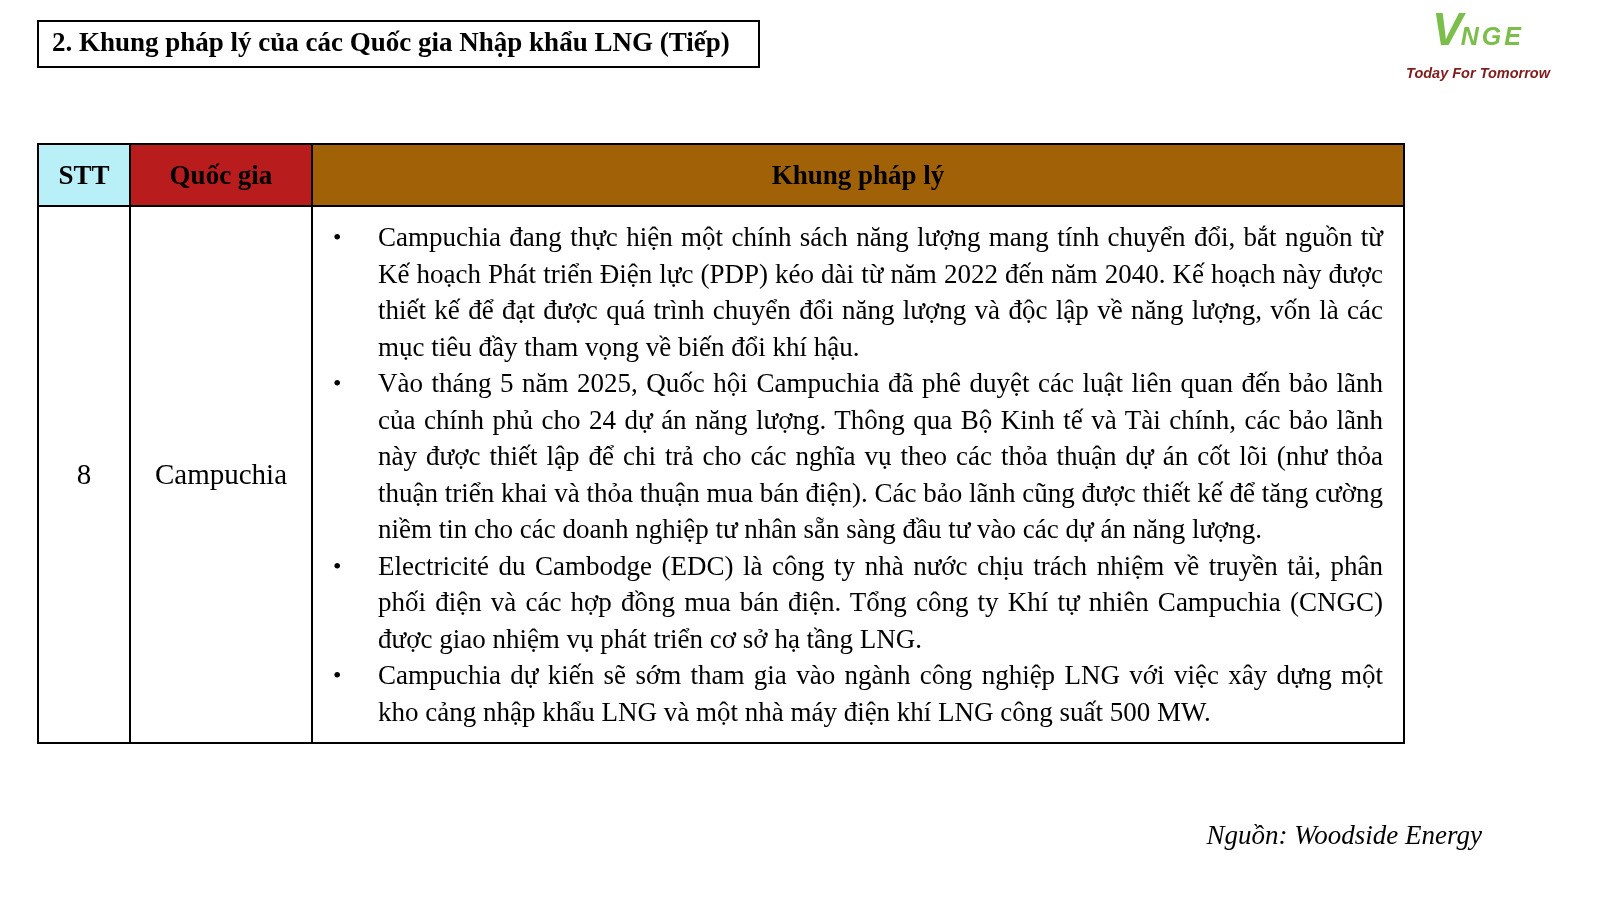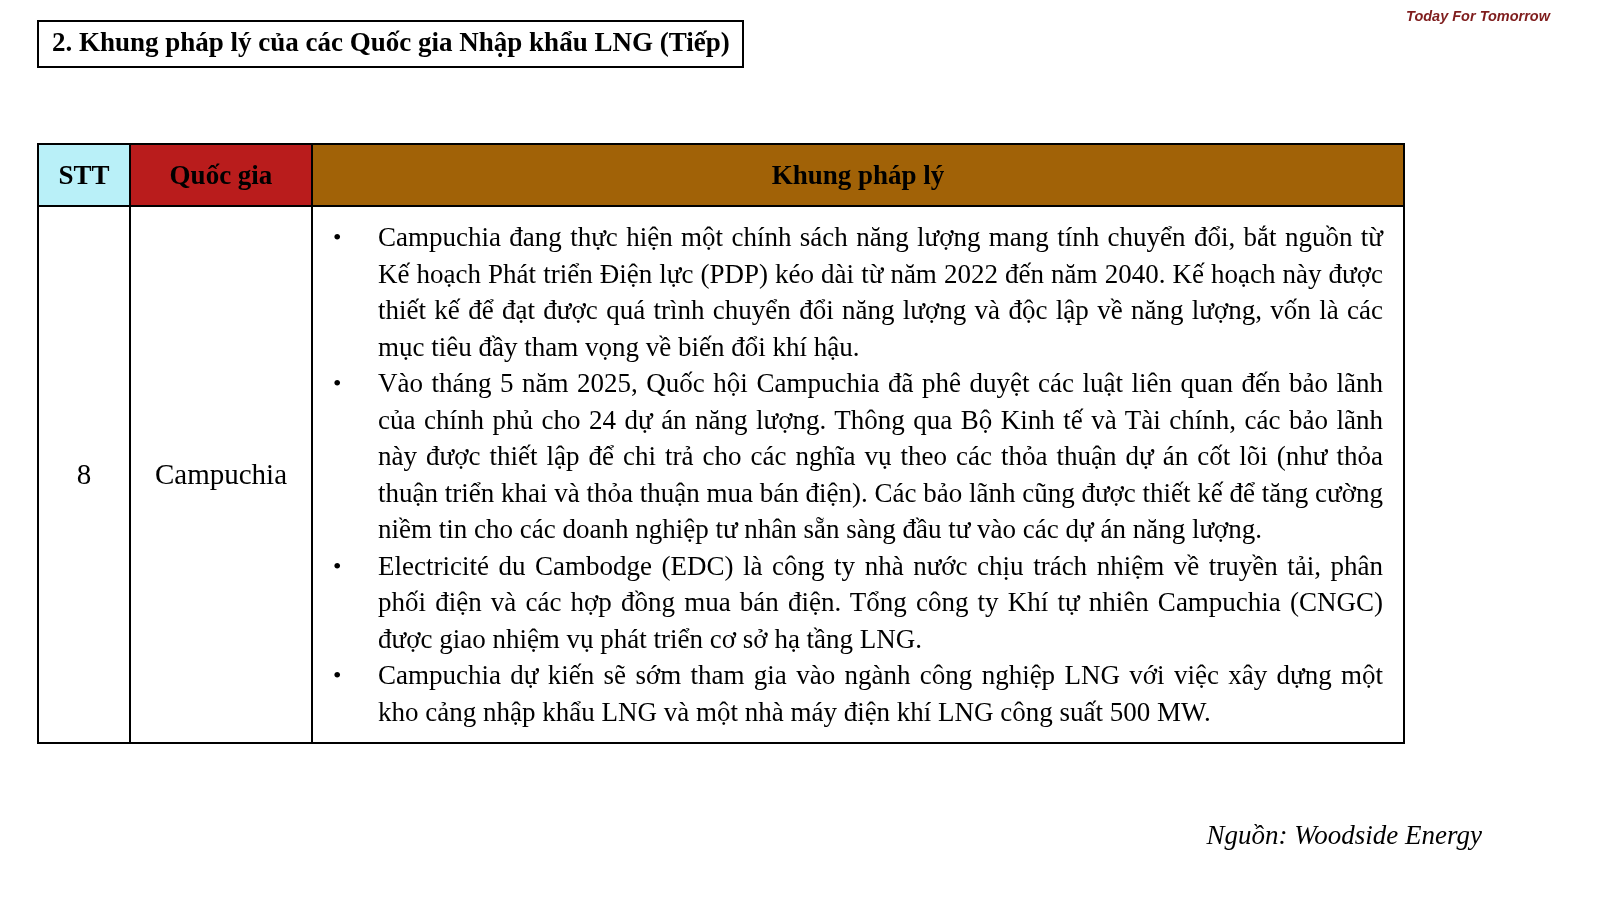--- a/index.html
+++ b/index.html
@@ -10,21 +10,21 @@
     position: relative;
     overflow: hidden;
     color: #000;
   }
 
   
   .title-box {
     position: absolute;
     left: 37px; top: 20px;
     border: 2px solid #000;
-    padding: 5px 12px 8px 13px;
+    padding: 5px 28px 8px 13px;
     background: #fff;
   }
   .title-box .title-text {
     font-size: 27px;
     font-weight: bold;
     white-space: nowrap;
   }
 
   
   .logo {
@@ -107,20 +107,23 @@
 </head>
 <body>
 
 <div class="page">
 
   <div class="title-box">
     <span class="title-text">2. Khung pháp lý của các Quốc gia Nhập khẩu LNG (Tiếp)</span>
   </div>
 
   <div class="logo">
+    <div class="logo-line">
+      <span class="logo-v" style="color: rgb(124, 190, 75);">V</span><span class="logo-rest" style="color: rgb(124, 190, 75);">NGE</span>
+    </div>
     <div class="logo-tagline" style="color: #7f1d1d;">Today For Tomorrow</div>
   </div>
 
   <table class="frame">
     <thead>
       <tr>
         <th class="col-stt" style="background-color: rgb(185, 240, 248);">STT</th>
         <th class="col-country" style="background-color: #b91c1c;">Quốc gia</th>
         <th class="col-framework" style="background-color: #a16207;">Khung pháp lý</th>
       </tr>

